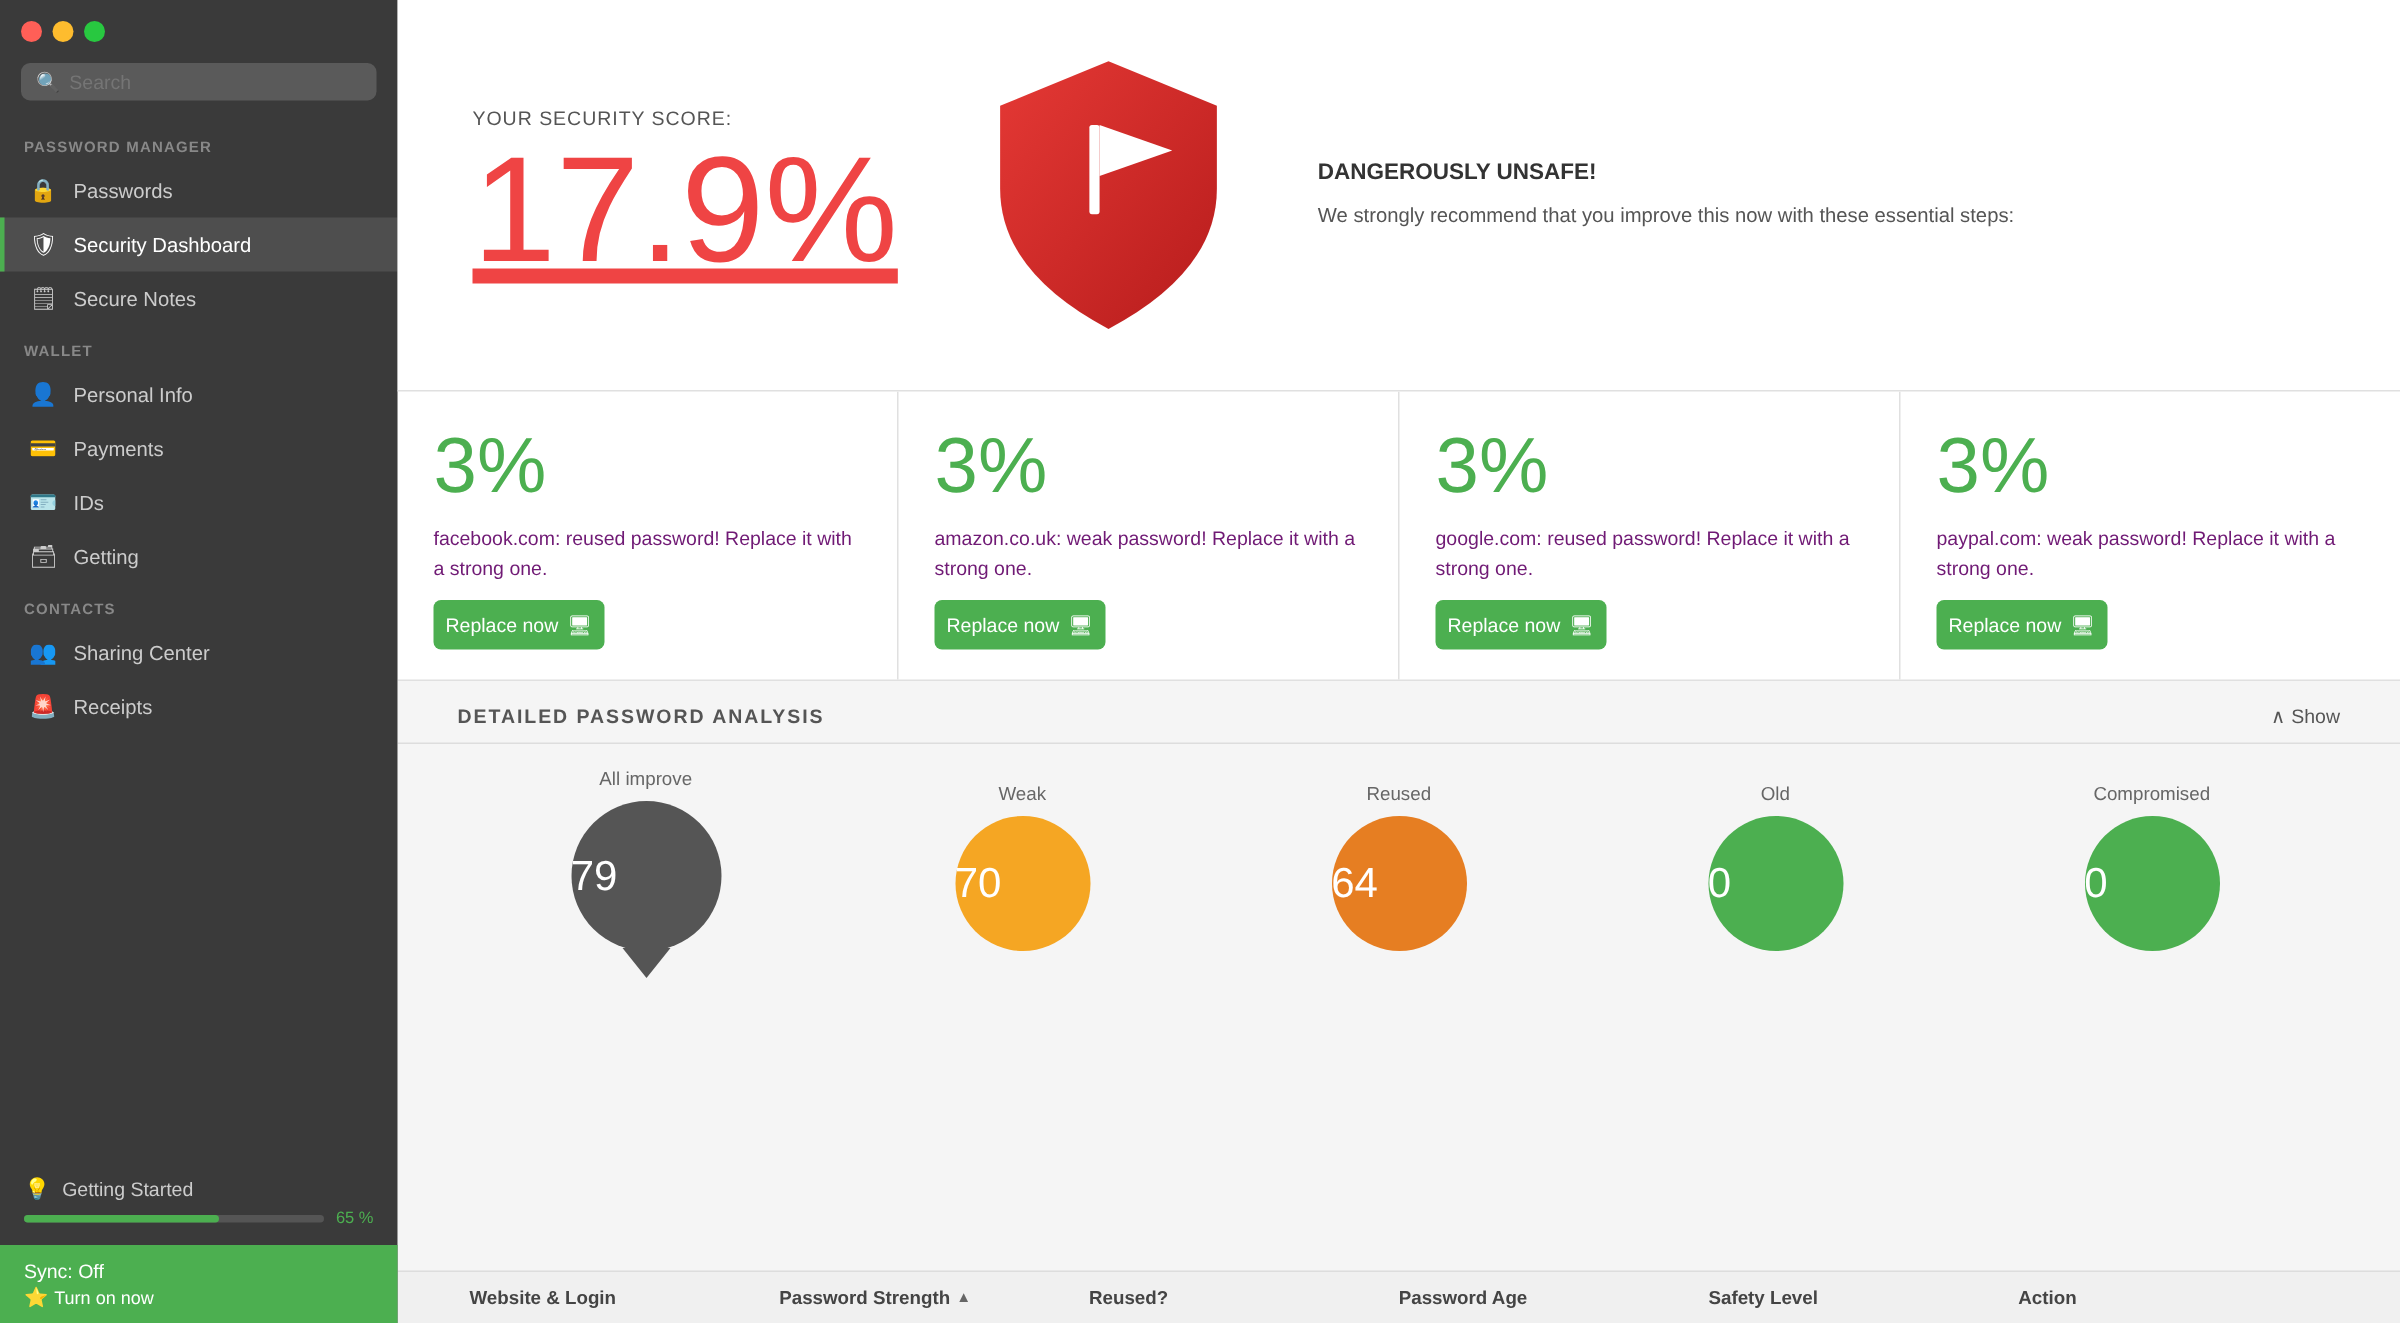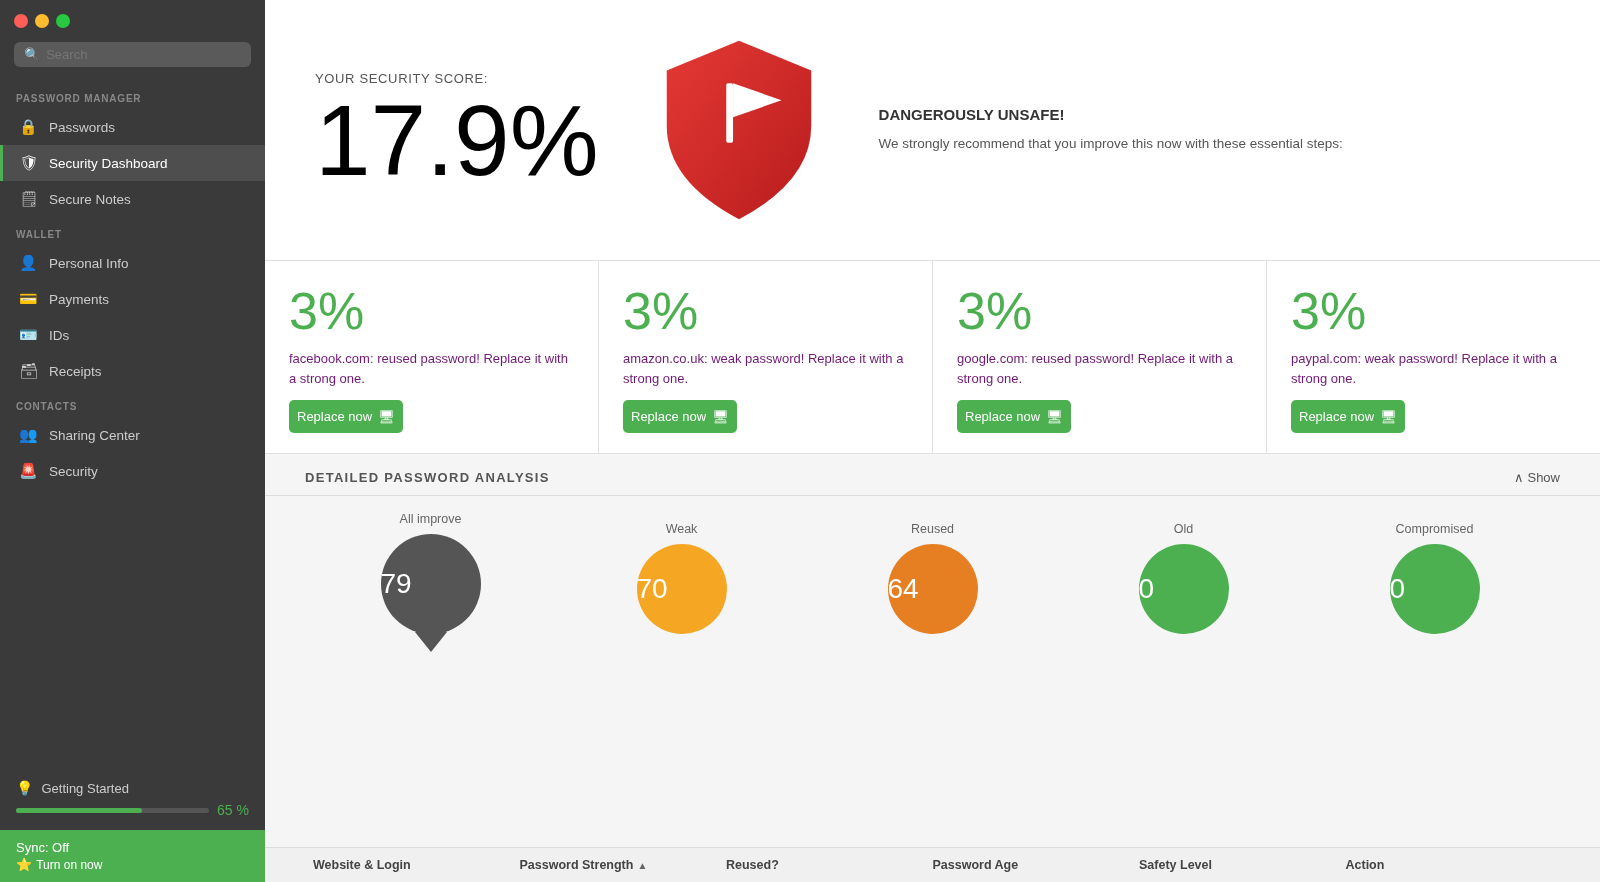--- a/index.html
+++ b/index.html
@@ -81,21 +81,21 @@
     
     .getting-started {
       margin-top: auto;
       padding: 12px 16px;
       color: #ccc;
     }
     .gs-row { display: flex; align-items: center; gap: 8px; font-size: 13px; margin-bottom: 6px; }
     .gs-icon { color: #ccc; font-size: 14px; }
     .progress-bar-bg { background: #555; border-radius: 4px; height: 5px; flex: 1; }
     .progress-bar-fill { background: #4caf50; height: 5px; border-radius: 4px; }
-    .progress-text { color: #4caf50; font-size: 14px; }
+    .progress-text { color: #4caf50; font-size: 11px; }
 
     
     .sync-bar {
       background: #4caf50;
       padding: 10px 16px;
       display: flex;
       flex-direction: column;
       gap: 2px;
     }
     .sync-off { color: #fff; font-size: 13px; font-weight: 500; }
@@ -129,22 +129,23 @@
       font-size: 13px;
       color: #555;
       font-weight: 500;
       letter-spacing: 0.05em;
       margin-bottom: 4px;
       text-transform: uppercase;
     }
     .score-value {
       font-size: 100px;
       font-weight: 300;
-      color: #000000;
+      color: #ef4444;
       line-height: 1;
+      text-decoration: underline;
     }
 
     
     .shield-area {
       flex: 0 0 200px;
       display: flex;
       justify-content: center;
       align-items: center;
       margin: 0 40px;
     }
@@ -349,33 +350,33 @@
     <div class="sidebar-item">
       <span class="sidebar-item-icon">💳</span>
       <span>Payments</span>
     </div>
     <div class="sidebar-item">
       <span class="sidebar-item-icon">🪪</span>
       <span>IDs</span>
     </div>
     <div class="sidebar-item">
       <span class="sidebar-item-icon">🗃</span>
-      <span>Receipts</span>
+      <span>Getting</span>
     </div>
   </div>
 
   <div>
     <div class="sidebar-section-label">CONTACTS</div>
     <div class="sidebar-item">
       <span class="sidebar-item-icon">👥</span>
       <span>Sharing Center</span>
     </div>
     <div class="sidebar-item">
       <span class="sidebar-item-icon">🚨</span>
-      <span>Security</span>
+      <span>Receipts</span>
     </div>
   </div>
 
   <div class="getting-started">
     <div class="gs-row">
       <span class="gs-icon">💡</span>
       <span>Getting Started</span>
     </div>
     <div style="display:flex;align-items:center;gap:8px;">
       <div class="progress-bar-bg">

